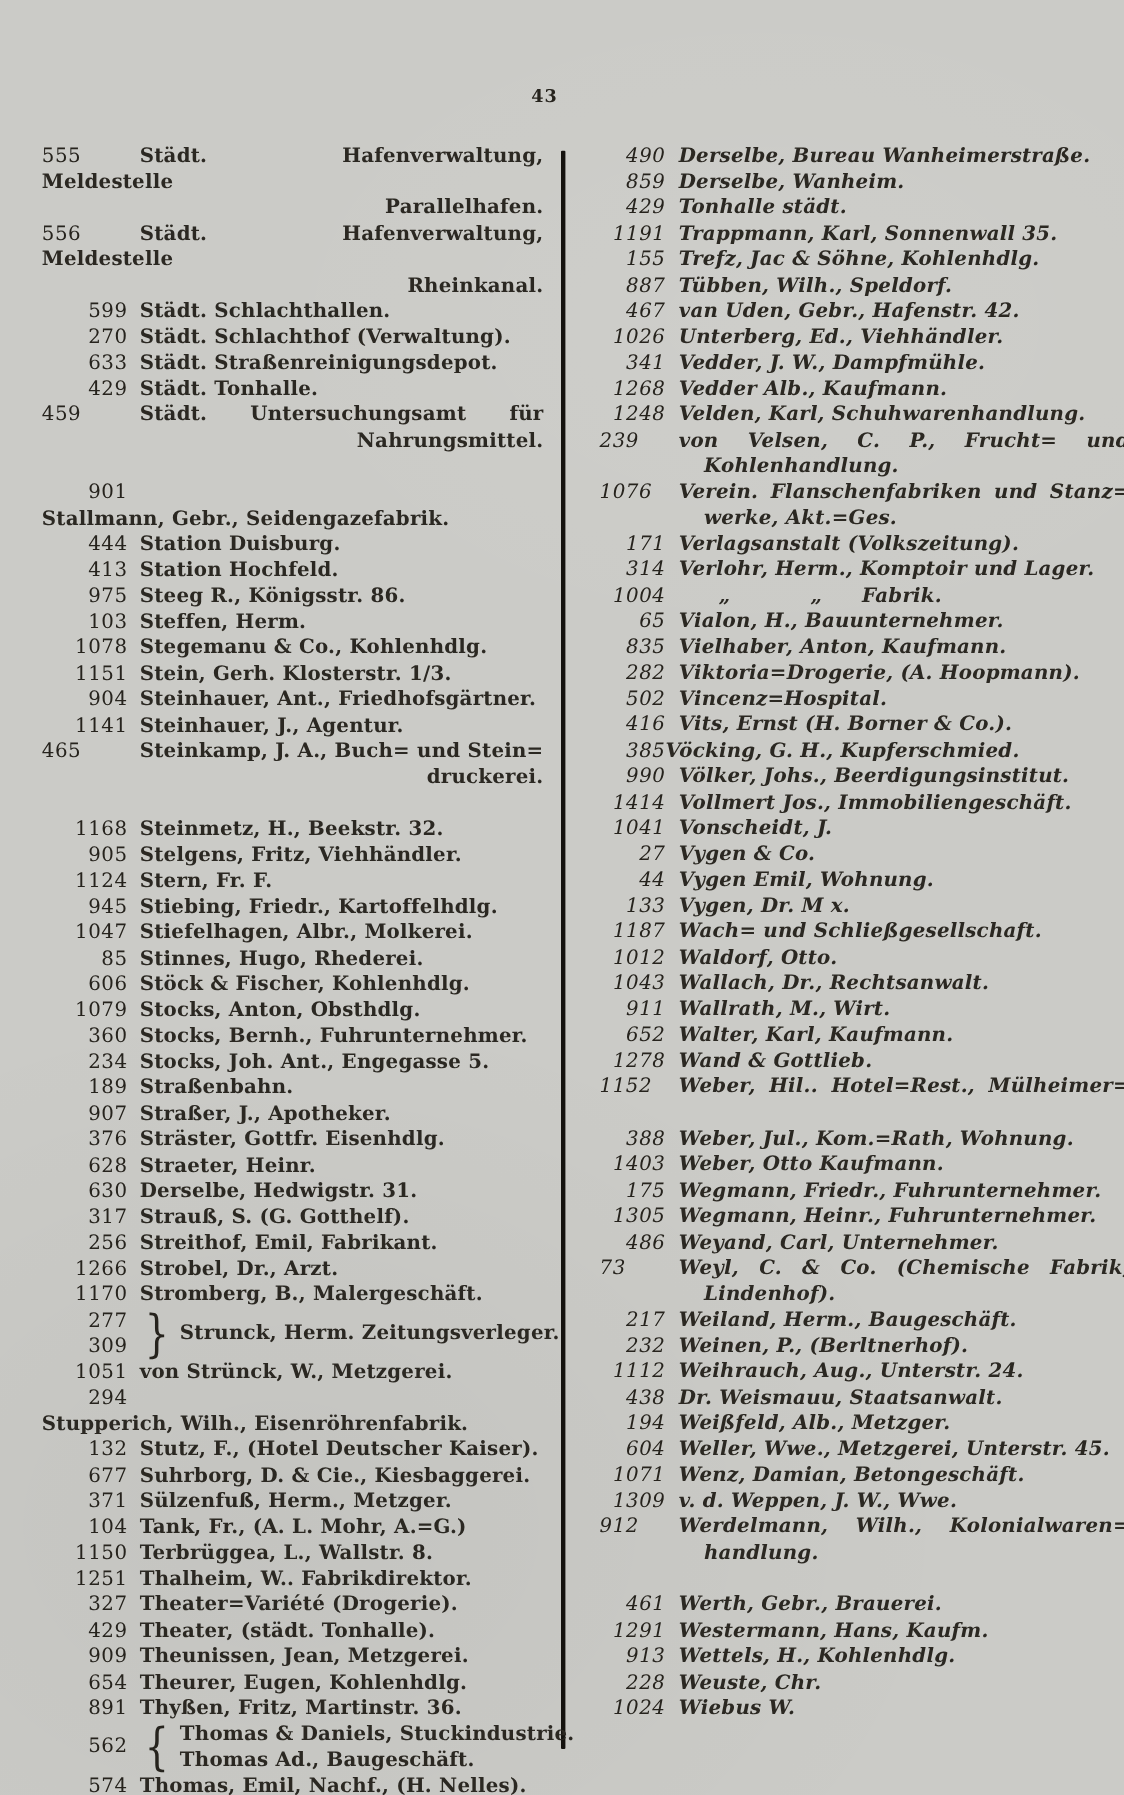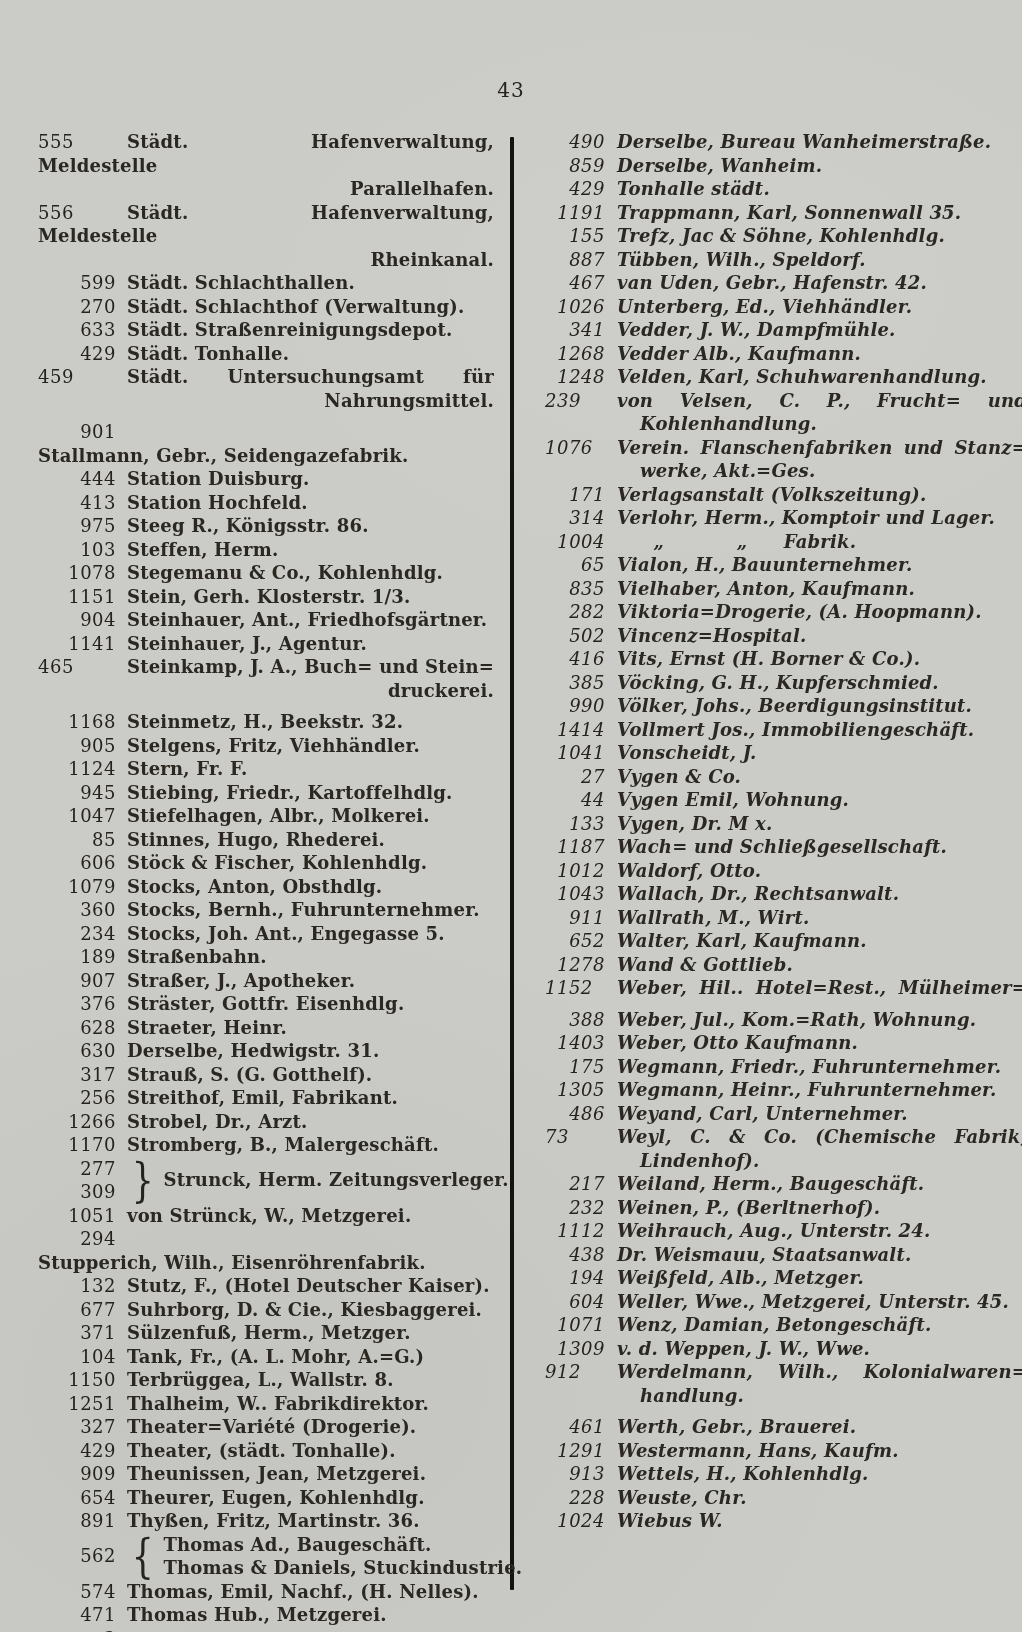--- a/index.html
+++ b/index.html
@@ -10,48 +10,48 @@
   }
   .page{
     position:relative;width:1022px;height:1632px;
     background:
       radial-gradient(ellipse 700px 450px at 68% 18%, rgba(255,255,255,0.06), rgba(255,255,255,0) 70%),
       radial-gradient(ellipse 900px 700px at 25% 85%, rgba(0,0,0,0.035), rgba(0,0,0,0) 70%),
       #cbcbc7;
     color:#2b2822;
   }
   .page-number{
-    position:absolute;top:78px;left:16px;width:990px;
-    text-align:center;font-size:20px;font-weight:normal;letter-spacing:1px;
+    position:absolute;top:78px;left:0;width:990px;
+    text-align:center;font-size:16px;font-weight:bold;letter-spacing:1px;
     color:#26231d;
   }
   .column-divider{
     position:absolute;left:510px;top:137px;width:4px;height:1453px;
     background:#14120e;border-radius:1px;
   }
   .col{
     position:absolute;top:130px;
     font-size:18px;line-height:23.5px;font-weight:bold;
     letter-spacing:0.2px;color:#2b2822;
   }
   .col-left{left:38px;width:456px;}
   .col-right{left:545px;width:482px;font-style:italic;}
   .num{
     display:inline-block;text-align:right;font-weight:normal;
     color:#26231d;letter-spacing:0.5px;
   }
   .col-left .num{width:78px;margin-right:11px;}
   .col-right .num{width:60px;margin-right:12px;}
-  .num.tight{margin-right:12px;}
+  .num.tight{margin-right:0;}
   .line{min-height:23.5px;}
   .line.single .txt{white-space:nowrap;}
   .line.jl{text-align:justify;text-align-last:justify;}
   .col-left .line.wrap{padding-left:112px;text-align:right;}
   .col-right .line.wrap{padding-left:95px;}
-  .entry.gap{margin-top:8px;}
+  .entry.gap{margin-top:24px;}
   .brace-entry{display:flex;align-items:center;height:47px;}
   .brace-entry .numstack .num{display:block;line-height:23.5px;}
   .brace-entry .numcol{flex:0 0 auto;}
   .brace{
     flex:0 0 auto;
     font-size:46px;font-weight:normal;line-height:47px;
     margin:0 3px 0 1px;color:#26231d;
     transform:scaleX(0.75);
   }
   .btext{flex:0 0 auto;margin-left:3px;}
@@ -221,22 +221,22 @@
       <div class="entry">
         <div class="line first single"><span class="num">654</span><span class="txt">Theurer, Eugen, Kohlenhdlg.</span></div>
       </div>
       <div class="entry">
         <div class="line first single"><span class="num">891</span><span class="txt">Thyßen, Fritz, Martinstr. 36.</span></div>
       </div>
       <div class="entry brace-entry">
         <div class="numcol"><span class="num">562</span></div>
         <div class="brace">{</div>
         <div class="btext2">
+          <div>Thomas &amp; Daniels, Stuckindustrie.</div>
           <div>Thomas Ad., Baugeschäft.</div>
-          <div>Thomas &amp; Daniels, Stuckindustrie.</div>
         </div>
       </div>
       <div class="entry">
         <div class="line first single"><span class="num">574</span><span class="txt">Thomas, Emil, Nachf., (H. Nelles).</span></div>
       </div>
       <div class="entry">
         <div class="line first single"><span class="num">471</span><span class="txt">Thomas Hub., Metzgerei.</span></div>
       </div>
       <div class="entry">
         <div class="line first single"><span class="num">3</span></div>

